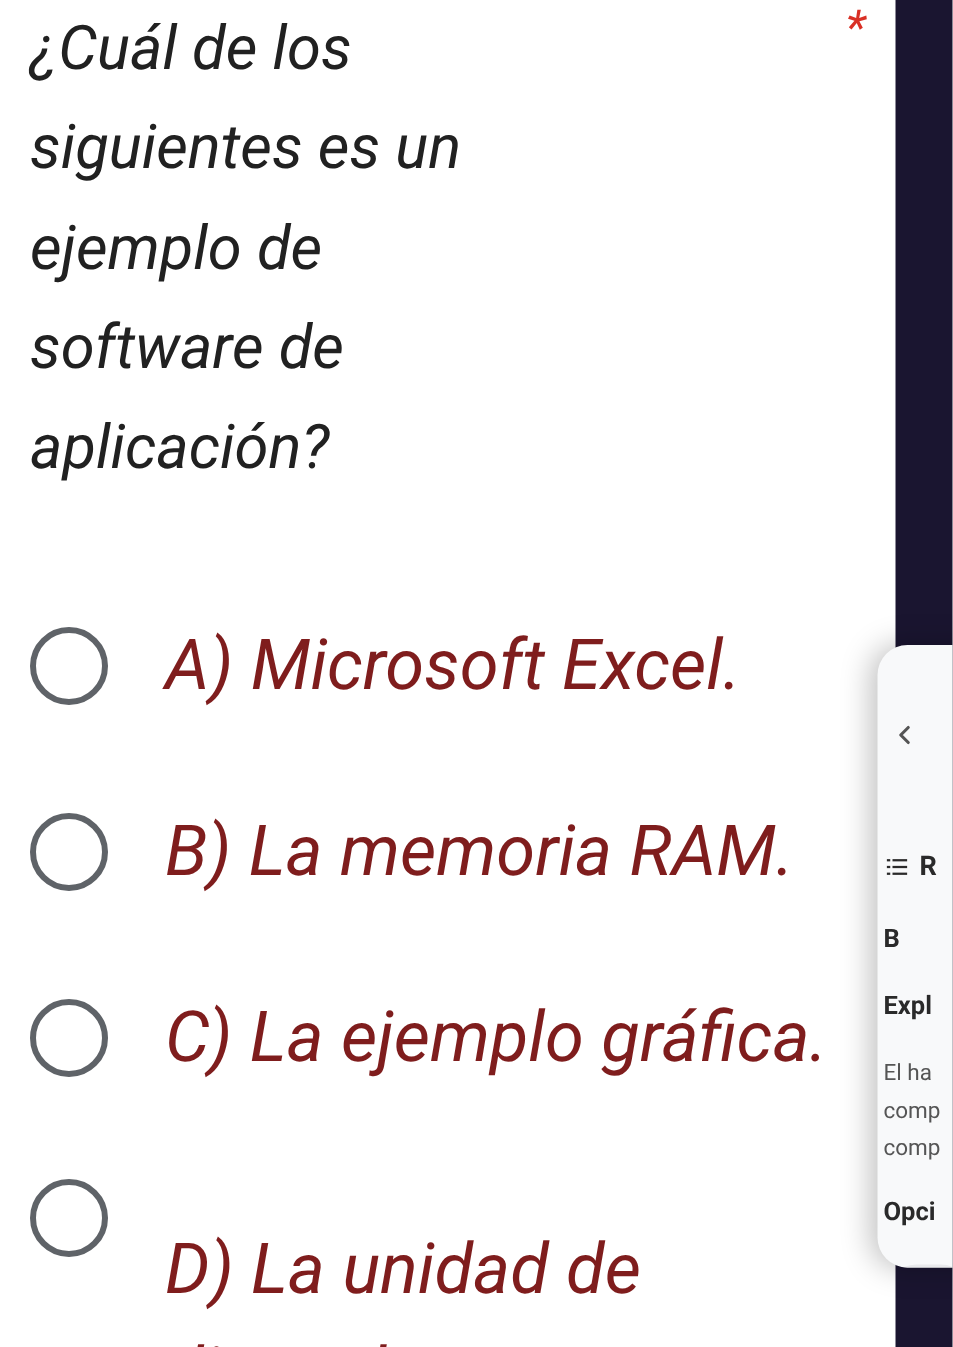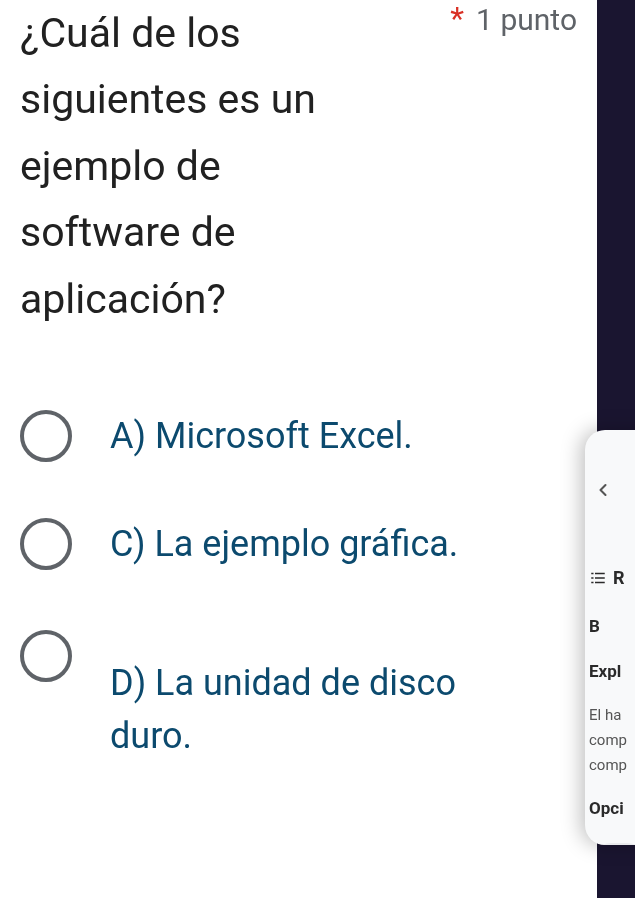--- a/index.html
+++ b/index.html
@@ -16,20 +16,21 @@
       position: relative;
     }
     .main-panel {
       background: #fff;
       width: 597px;
       height: 898px;
       padding: 0 20px;
       position: absolute;
       left: 0;
       top: 0;
+      font-style: italic;
     }
     .question-header {
       display: flex;
       align-items: flex-start;
       justify-content: space-between;
       gap: 10px;
     }
     .question-text {
       font-size: 41px;
       line-height: 1.62;
@@ -66,22 +67,22 @@
       gap: 38px;
     }
     .radio {
       width: 52px;
       height: 52px;
       border: 4px solid #5f6368;
       border-radius: 50%;
       flex-shrink: 0;
     }
     .option-text {
-      font-size: 36px;
-      color: #0c4a6e;
+      font-size: 47px;
+      color: #7f1d1d;
       line-height: 1.45;
     }
     .side-popup {
       position: absolute;
       right: -30px;
       top: 430px;
       width: 80px;
       height: 415px;
       background: #f8f9fa;
       border-radius: 20px 0 0 20px;
@@ -152,28 +153,31 @@
     }
   </style>
 </head>
 <body>
 
 <div class="main-panel">
   <div class="question-header">
     <div class="question-text">¿Cuál de los siguientes es un ejemplo de software de aplicación?</div>
     <div class="points">
       <span class="required-mark">*</span>
-      <span class="points-text">1 punto</span>
     </div>
   </div>
 
   <div class="options">
     <label class="option">
       <span class="radio"></span>
       <span class="option-text">A) Microsoft Excel.</span>
+    </label>
+    <label class="option">
+      <span class="radio"></span>
+      <span class="option-text">B) La memoria RAM.</span>
     </label>
     <label class="option">
       <span class="radio"></span>
       <span class="option-text">C) La ejemplo gráfica.</span>
     </label>
     <label class="option option-d">
       <span class="radio"></span>
       <span class="option-text">D) La unidad de disco duro.</span>
     </label>
   </div>

